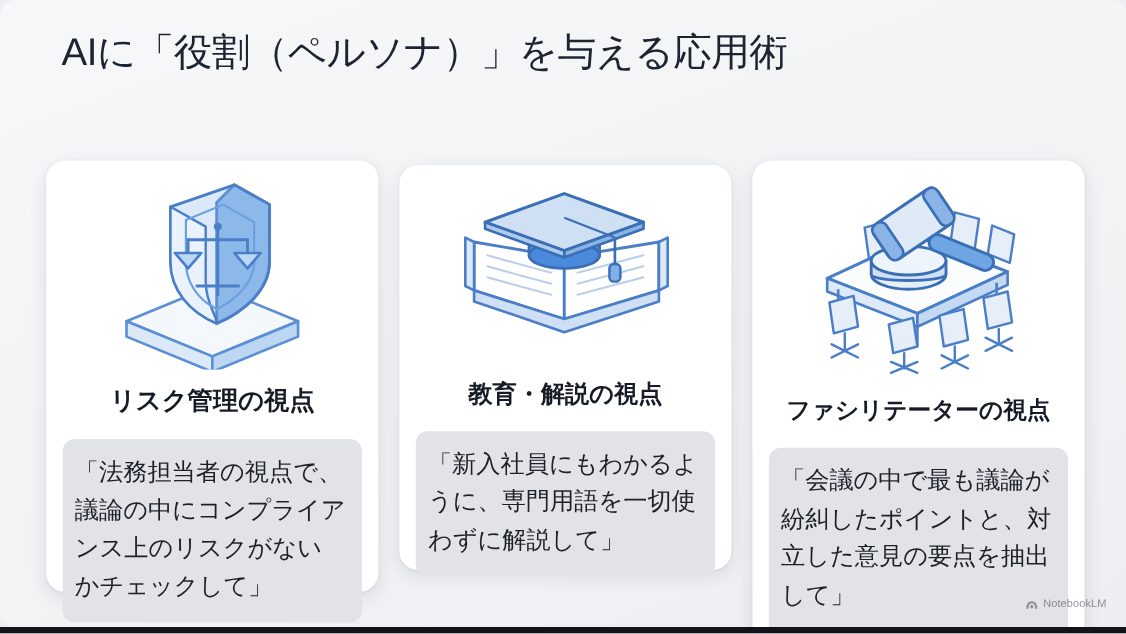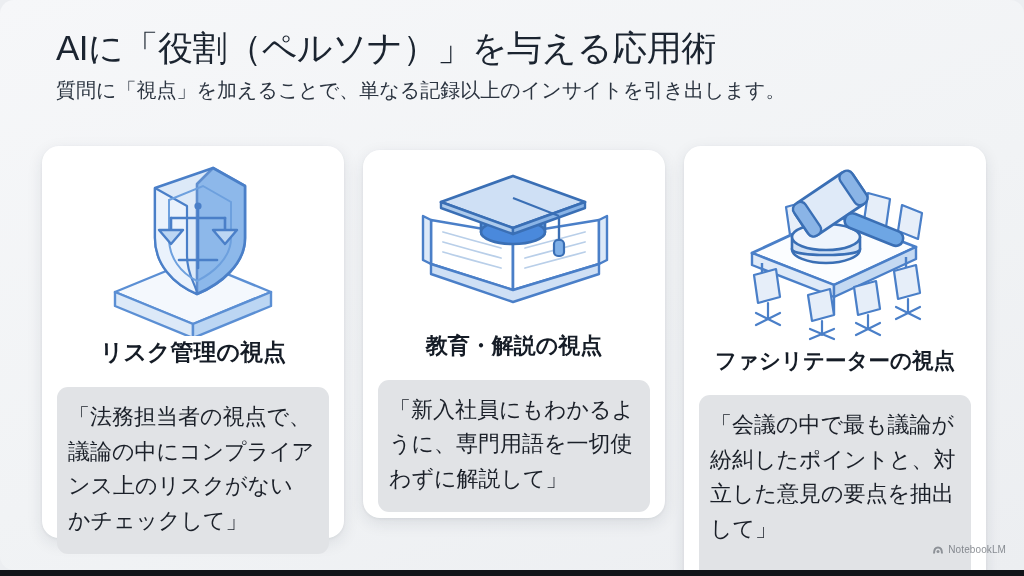--- a/index.html
+++ b/index.html
@@ -98,21 +98,21 @@
   }
 
   .card-illustration svg { display: block; }
 
   .card-title {
     font-size: 23px;
     font-weight: bold;
     color: #151c26;
     text-align: center;
     line-height: 1.25;
-    margin-top: 2px;
+    margin-top: 14px;
     white-space: nowrap;
   }
 
   .card-2 .card-title { font-size: 22px; }
   .card-3 .card-title { font-size: 21.5px; }
 
   .quote-box {
     margin-top: 20px;
     width: 272px;
     background: #e1e3e6;
@@ -148,21 +148,20 @@
 
   .wm-icon svg { display: block; }
 </style>
 </head>
 <body>
 
 <div class="slide">
 
   <div class="header">
     <div class="page-title">AIに「役割（ペルソナ）」を与える応用術</div>
-    <div class="page-subtitle">質問に「視点」を加えることで、単なる記録以上のインサイトを引き出します。</div>
   </div>
 
   <div class="cards">
 
     <div class="card card-1">
       <div class="card-illustration">
         <svg width="200" height="176" viewBox="0 0 200 176">
 
           <g>
             <path d="M100 100 L178 132 L100 164 L22 132 Z" fill="#f4f8fd" stroke="#5b8fd4" stroke-width="2.4" stroke-linejoin="round"></path>

